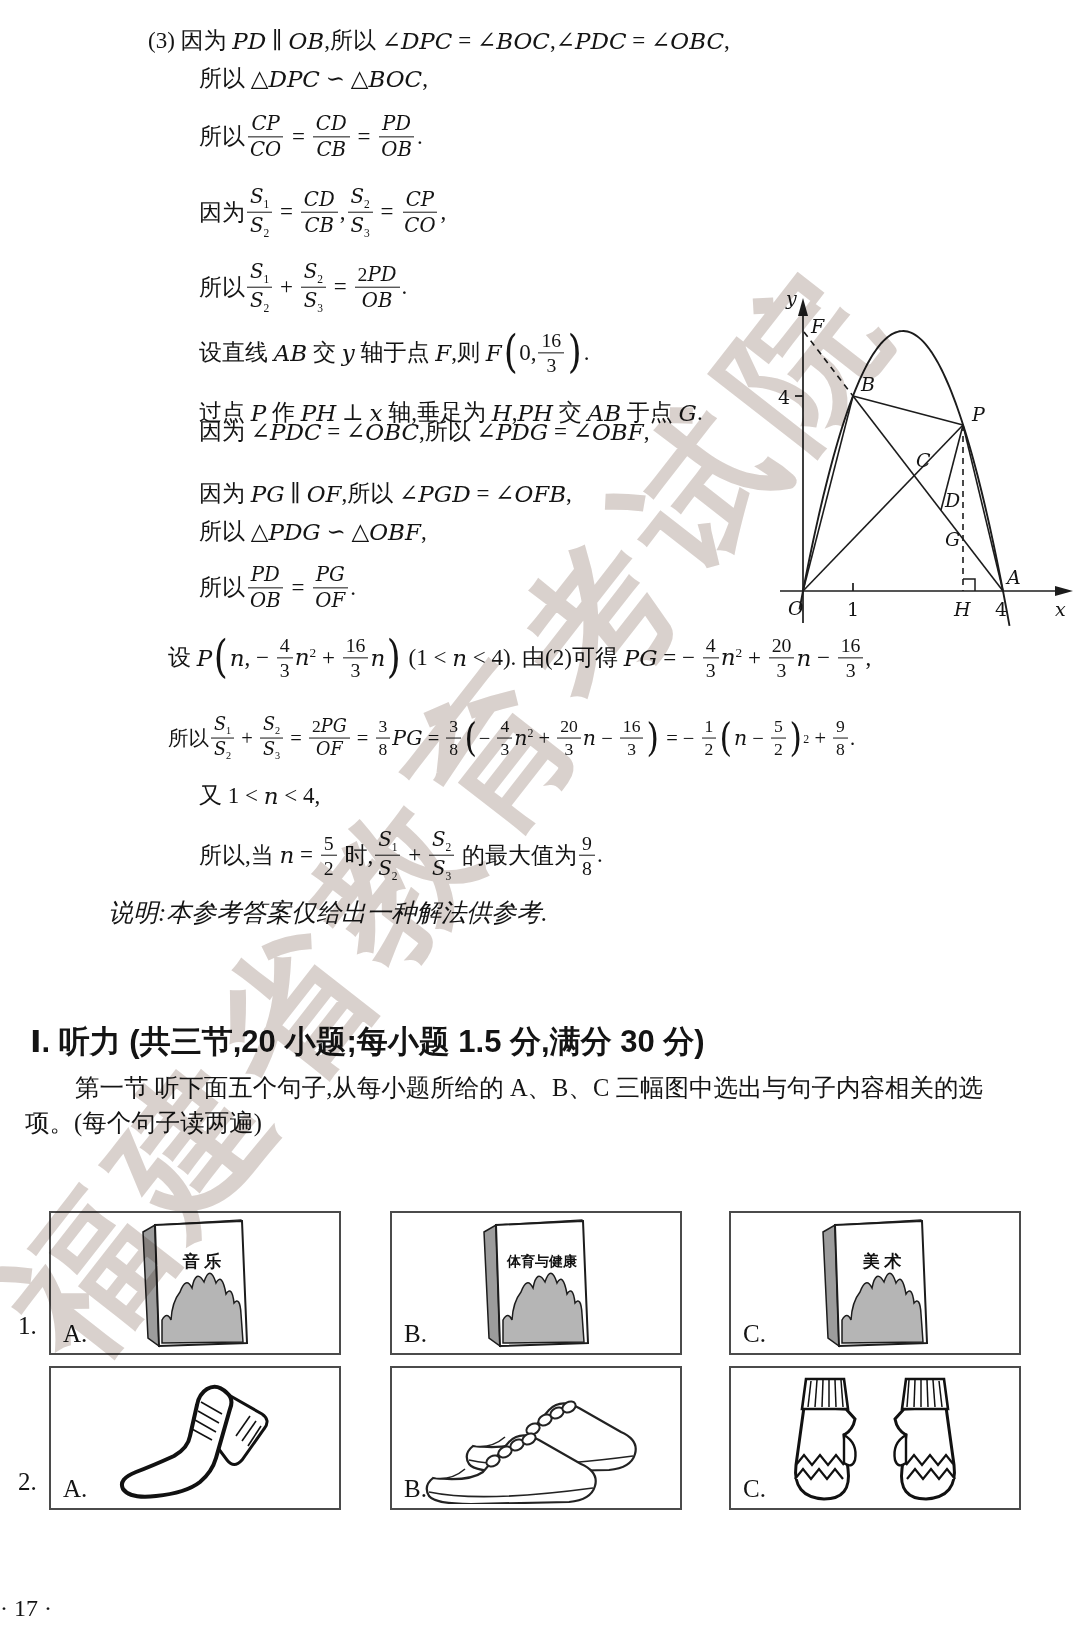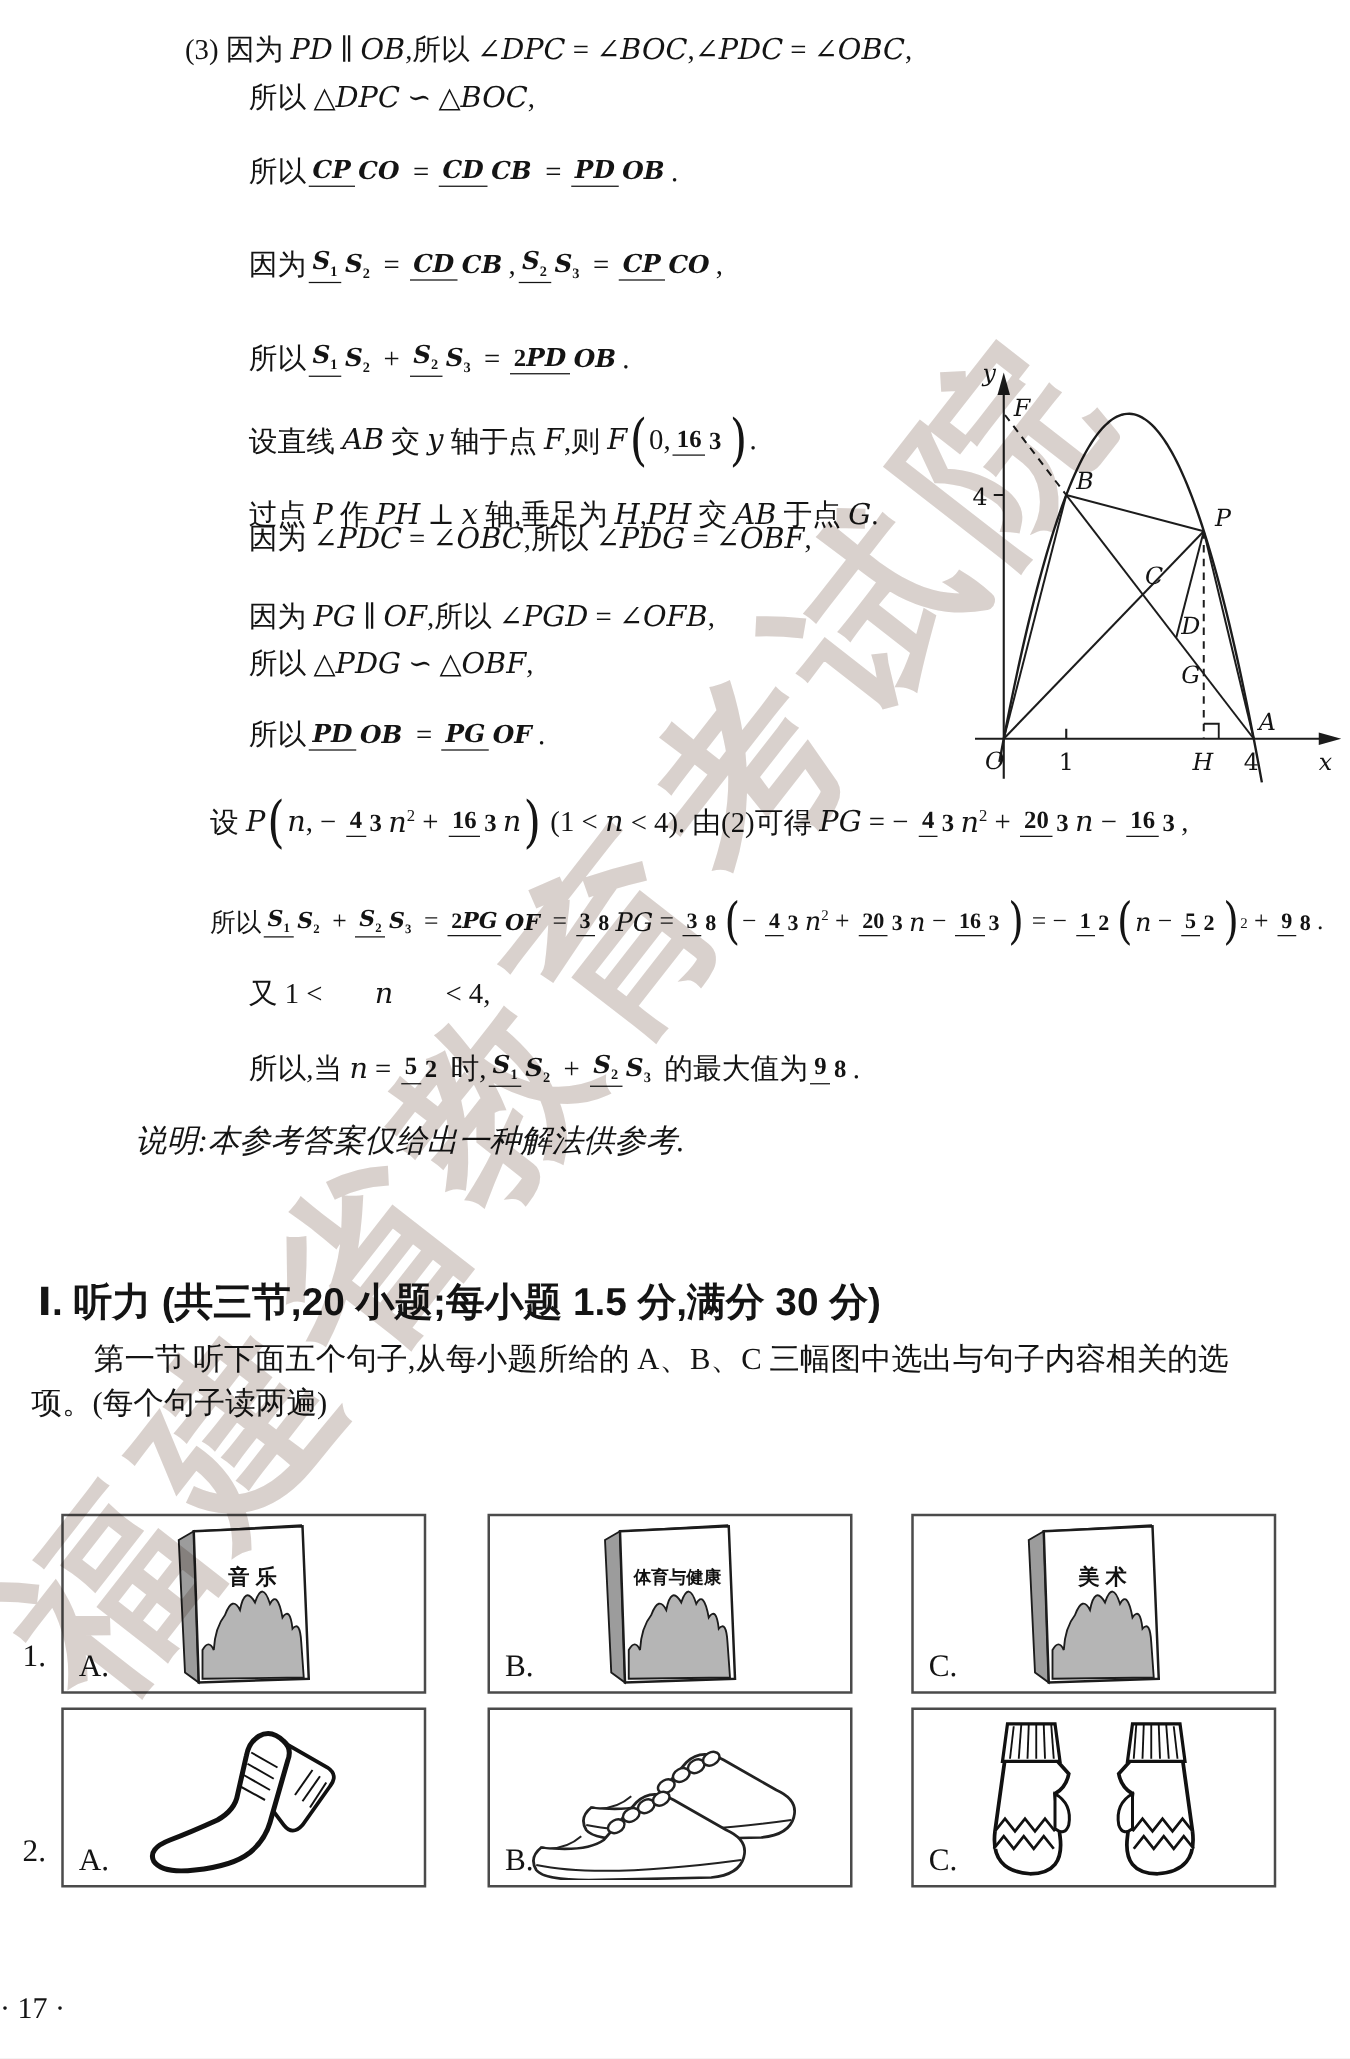--- a/index.html
+++ b/index.html
@@ -9,22 +9,22 @@
   .watermark{position:absolute;left:40px;top:1256px;font-size:150px;line-height:1.05;
      font-family:"DejaVu Serif",serif;font-weight:bold;color:#b4a49c;opacity:.5;
      transform:rotate(-52deg);transform-origin:0 50%;letter-spacing:16px;white-space:nowrap;
      mix-blend-mode:multiply;pointer-events:none;z-index:6;}
   
   .math-line{position:absolute;display:flex;align-items:center;font-size:23px;
      transform:translateY(-50%);white-space:pre;z-index:2;}
   .math-line span{white-space:pre;}
   .t{font-family:"Liberation Serif","DejaVu Serif",serif;}
   .v{font-family:"DejaVu Serif",serif;font-style:italic;}
-  .frac{display:inline-flex;flex-direction:row;align-items:center;font-size:.86em;
-     line-height:1.12;margin:0 2px;text-align:center;font-weight:bold;}
+  .frac{display:inline-flex;flex-direction:column;align-items:center;font-size:.86em;
+     line-height:1.12;margin:0 2px;text-align:center;}
   .frac .num{display:block;padding:0 3px 1px;border-bottom:1.7px solid #141414;}
   .frac .den{display:block;padding:1px 3px 0;}
   .grp{display:inline-block;}
   sup{font-size:.58em;} sub{font-size:.58em;}
   .bigp{font-size:1.95em;font-weight:300;line-height:1;font-family:"DejaVu Serif",serif;
      transform:scaleX(.8);display:inline-block;}
   .small{font-size:20.5px;}
   .note{position:absolute;left:108px;top:912px;transform:translateY(-50%);font-size:25px;
      font-style:italic;z-index:2;}
   
@@ -60,21 +60,21 @@
       <div class="math-line" style="left: 199px; top: 212px;"><span class="t">因为</span><span class="frac"><span class="num"><span class="grp"><span class="v">S</span><sub>1</sub></span></span><span class="den"><span class="grp"><span class="v">S</span><sub>2</sub></span></span></span><span class="t"> = </span><span class="frac"><span class="num"><span class="v">CD</span></span><span class="den"><span class="v">CB</span></span></span><span class="t">,</span><span class="frac"><span class="num"><span class="grp"><span class="v">S</span><sub>2</sub></span></span><span class="den"><span class="grp"><span class="v">S</span><sub>3</sub></span></span></span><span class="t"> = </span><span class="frac"><span class="num"><span class="v">CP</span></span><span class="den"><span class="v">CO</span></span></span><span class="t">,</span></div>
       <div class="math-line" style="left: 199px; top: 287px;"><span class="t">所以</span><span class="frac"><span class="num"><span class="grp"><span class="v">S</span><sub>1</sub></span></span><span class="den"><span class="grp"><span class="v">S</span><sub>2</sub></span></span></span><span class="t"> + </span><span class="frac"><span class="num"><span class="grp"><span class="v">S</span><sub>2</sub></span></span><span class="den"><span class="grp"><span class="v">S</span><sub>3</sub></span></span></span><span class="t"> = </span><span class="frac"><span class="num"><span class="t">2</span><span class="v">PD</span></span><span class="den"><span class="v">OB</span></span></span><span class="t">.</span></div>
       <div class="math-line" style="left: 199px; top: 353px;"><span class="t">设直线 </span><span class="v">AB</span><span class="t"> 交 </span><span class="v">y</span><span class="t"> 轴于点 </span><span class="v">F</span><span class="t">,则 </span><span class="v">F</span><span class="bigp">(</span><span class="t">0,</span><span class="frac"><span class="num"><span class="t">16</span></span><span class="den"><span class="t">3</span></span></span><span class="bigp">)</span><span class="t">.</span></div>
       <div class="math-line" style="left: 199px; top: 412px;"><span class="t">过点 </span><span class="v">P</span><span class="t"> 作 </span><span class="v">PH</span><span class="t"> ⊥ </span><span class="v">x</span><span class="t"> 轴,垂足为 </span><span class="v">H</span><span class="t">,</span><span class="v">PH</span><span class="t"> 交 </span><span class="v">AB</span><span class="t"> 于点 </span><span class="v">G</span><span class="t">.</span></div>
       <div class="math-line" style="left: 199px; top: 431px; justify-content: center;"><span class="t">因为 ∠</span><span class="v">PDC</span><span class="t"> = ∠</span><span class="v">OBC</span><span class="t">,所以 ∠</span><span class="v">PDG</span><span class="t"> = ∠</span><span class="v">OBF</span><span class="t">,</span></div>
       <div class="math-line" style="left: 199px; top: 493px;"><span class="t">因为 </span><span class="v">PG</span><span class="t"> ∥ </span><span class="v">OF</span><span class="t">,所以 ∠</span><span class="v">PGD</span><span class="t"> = ∠</span><span class="v">OFB</span><span class="t">,</span></div>
       <div class="math-line" style="left: 199px; top: 531px;"><span class="t">所以 △</span><span class="v">PDG</span><span class="t"> ∽ △</span><span class="v">OBF</span><span class="t">,</span></div>
       <div class="math-line" style="left: 199px; top: 588px;"><span class="t">所以</span><span class="frac"><span class="num"><span class="v">PD</span></span><span class="den"><span class="v">OB</span></span></span><span class="t"> = </span><span class="frac"><span class="num"><span class="v">PG</span></span><span class="den"><span class="v">OF</span></span></span><span class="t">.</span></div>
       <div class="math-line" style="left: 168px; top: 658px;"><span class="t">设 </span><span class="v">P</span><span class="bigp">(</span><span class="v">n</span><span class="t">, − </span><span class="frac"><span class="num"><span class="t">4</span></span><span class="den"><span class="t">3</span></span></span><span class="grp"><span class="v">n</span><sup>2</sup></span><span class="t"> + </span><span class="frac"><span class="num"><span class="t">16</span></span><span class="den"><span class="t">3</span></span></span><span class="v">n</span><span class="bigp">)</span><span class="t"> (1 &lt; </span><span class="v">n</span><span class="t"> &lt; 4). 由(2)可得 </span><span class="v">PG</span><span class="t"> = − </span><span class="frac"><span class="num"><span class="t">4</span></span><span class="den"><span class="t">3</span></span></span><span class="grp"><span class="v">n</span><sup>2</sup></span><span class="t"> + </span><span class="frac"><span class="num"><span class="t">20</span></span><span class="den"><span class="t">3</span></span></span><span class="v">n</span><span class="t"> − </span><span class="frac"><span class="num"><span class="t">16</span></span><span class="den"><span class="t">3</span></span></span><span class="t">,</span></div>
       <div class="math-line small" style="left: 168px; top: 738px;"><span class="t">所以</span><span class="frac"><span class="num"><span class="grp"><span class="v">S</span><sub>1</sub></span></span><span class="den"><span class="grp"><span class="v">S</span><sub>2</sub></span></span></span><span class="t"> + </span><span class="frac"><span class="num"><span class="grp"><span class="v">S</span><sub>2</sub></span></span><span class="den"><span class="grp"><span class="v">S</span><sub>3</sub></span></span></span><span class="t"> = </span><span class="frac"><span class="num"><span class="t">2</span><span class="v">PG</span></span><span class="den"><span class="v">OF</span></span></span><span class="t"> = </span><span class="frac"><span class="num"><span class="t">3</span></span><span class="den"><span class="t">8</span></span></span><span class="v">PG</span><span class="t"> = </span><span class="frac"><span class="num"><span class="t">3</span></span><span class="den"><span class="t">8</span></span></span><span class="bigp">(</span><span class="t">− </span><span class="frac"><span class="num"><span class="t">4</span></span><span class="den"><span class="t">3</span></span></span><span class="grp"><span class="v">n</span><sup>2</sup></span><span class="t"> + </span><span class="frac"><span class="num"><span class="t">20</span></span><span class="den"><span class="t">3</span></span></span><span class="v">n</span><span class="t"> − </span><span class="frac"><span class="num"><span class="t">16</span></span><span class="den"><span class="t">3</span></span></span><span class="bigp">)</span><span class="t"> = − </span><span class="frac"><span class="num"><span class="t">1</span></span><span class="den"><span class="t">2</span></span></span><span class="bigp">(</span><span class="v">n</span><span class="t"> − </span><span class="frac"><span class="num"><span class="t">5</span></span><span class="den"><span class="t">2</span></span></span><span class="grp"><span class="bigp">)</span><sup>2</sup></span><span class="t"> + </span><span class="frac"><span class="num"><span class="t">9</span></span><span class="den"><span class="t">8</span></span></span><span class="t">.</span></div>
-      <div class="math-line" style="left: 199px; top: 795px; gap: 36px;"><span class="t">又 1 &lt; </span><span class="v">n</span><span class="t"> &lt; 4,</span></div>
+      <div class="math-line" style="left: 199px; top: 795px;"><span class="t">又 1 &lt; </span><span class="v">n</span><span class="t"> &lt; 4,</span></div>
       <div class="math-line" style="left: 199px; top: 855px;"><span class="t">所以,当 </span><span class="v">n</span><span class="t"> = </span><span class="frac"><span class="num"><span class="t">5</span></span><span class="den"><span class="t">2</span></span></span><span class="t"> 时,</span><span class="frac"><span class="num"><span class="grp"><span class="v">S</span><sub>1</sub></span></span><span class="den"><span class="grp"><span class="v">S</span><sub>2</sub></span></span></span><span class="t"> + </span><span class="frac"><span class="num"><span class="grp"><span class="v">S</span><sub>2</sub></span></span><span class="den"><span class="grp"><span class="v">S</span><sub>3</sub></span></span></span><span class="t"> 的最大值为</span><span class="frac"><span class="num"><span class="t">9</span></span><span class="den"><span class="t">8</span></span></span><span class="t">.</span></div>
     </div>
 
   <div class="note">说明:本参考答案仅给出一种解法供参考.</div>
 
   <svg class="diagram" width="335" height="350" viewBox="0 0 335 350">
 
     <line x1="40" y1="306" x2="322" y2="306" stroke-width="1.7"></line>
     <polygon points="333,306 315,301 315,311" fill="#1c1c1c" stroke="none"></polygon>
     <line x1="63" y1="338" x2="63" y2="24" stroke-width="1.7"></line>

